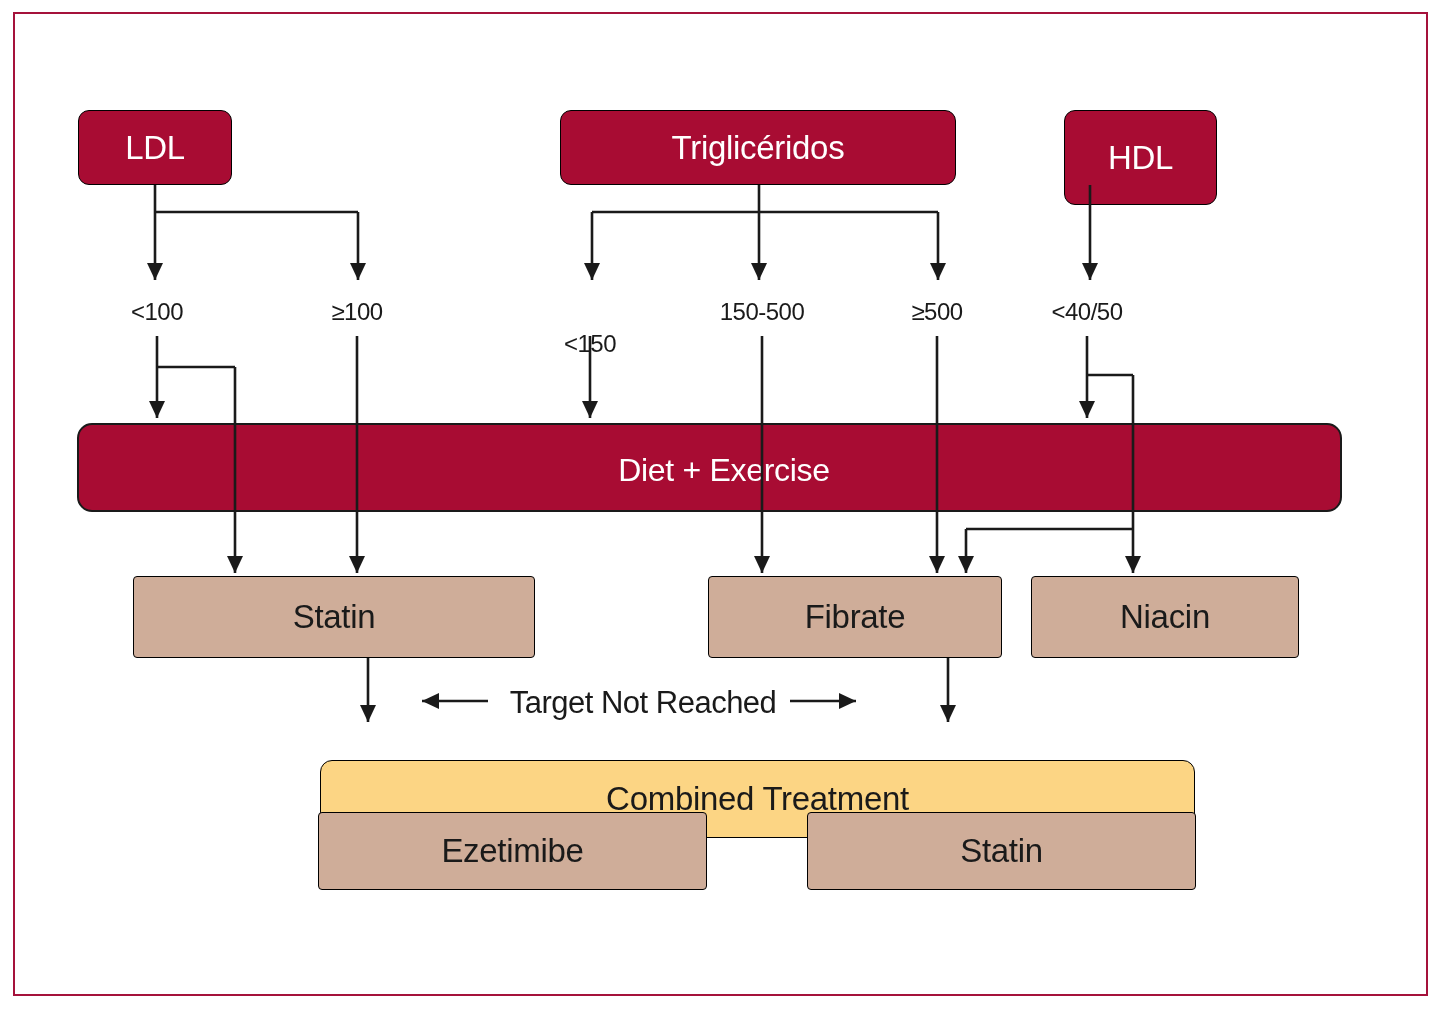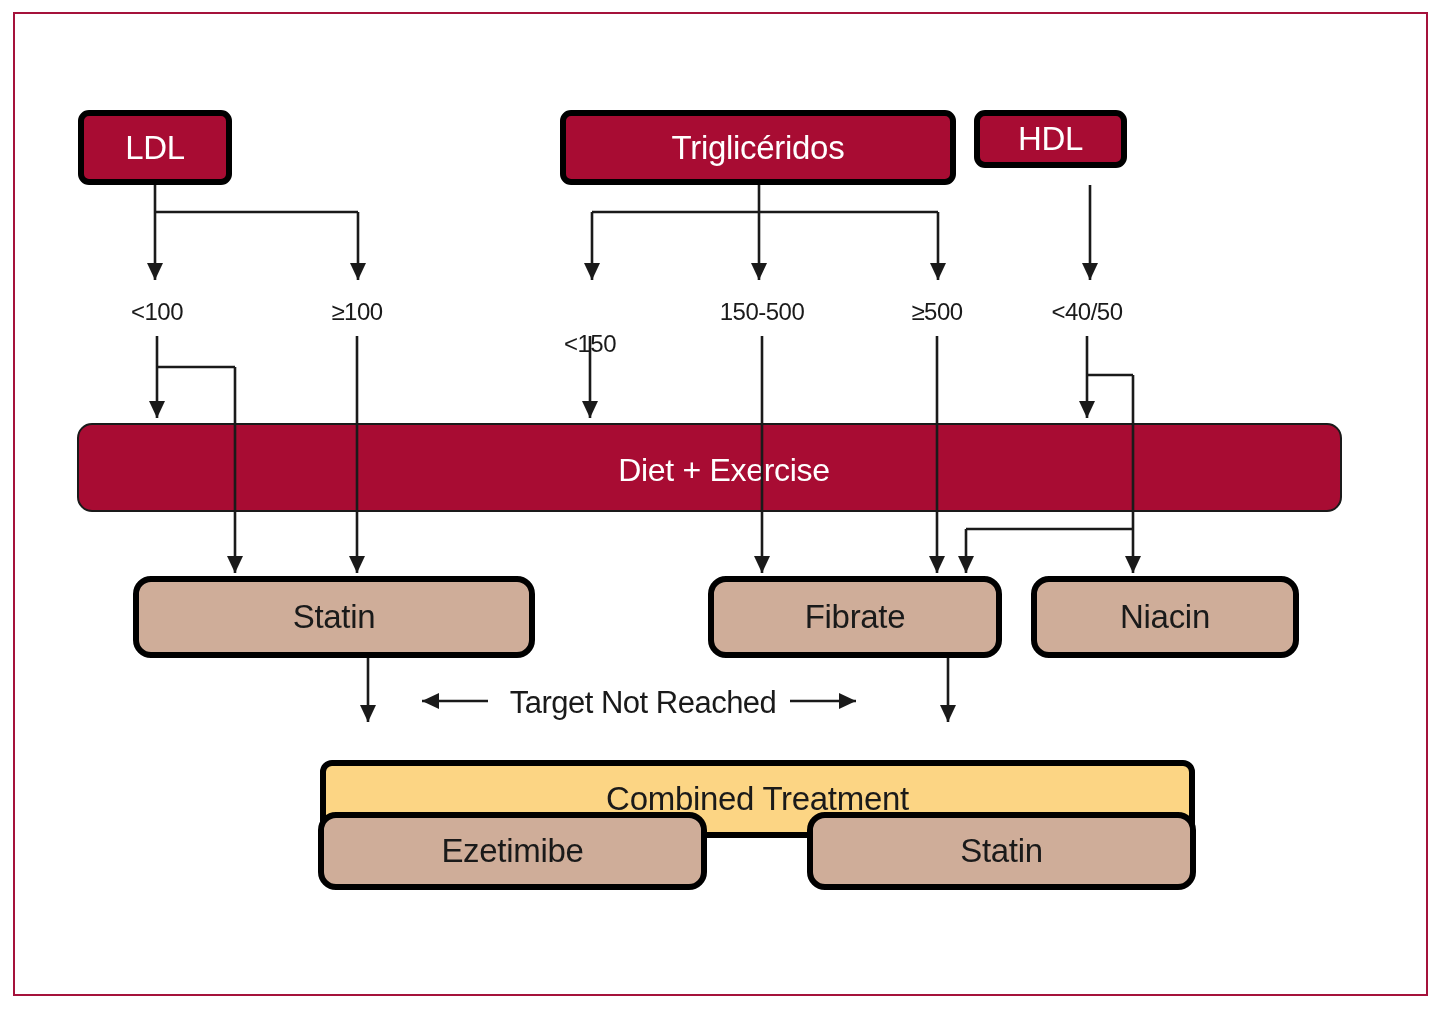--- a/index.html
+++ b/index.html
@@ -1,23 +1,23 @@
 <!DOCTYPE html>
 <html style="--crimson: #a80c33; --tan: #cfad99; --yellow: #fcd584; --frame: #a5123b;"><head>
 <meta charset="utf-8">
 <style>
   html,body{margin:0;padding:0;background:#ffffff;}
   #stage{position:relative;width:1445px;height:1012px;background:#fff;overflow:hidden;
          font-family:"Liberation Sans","DejaVu Sans",sans-serif;color:#1a1a1a;}
   #frame{position:absolute;left:13px;top:12px;width:1415px;height:984px;
          border:2px solid var(--frame,#a5123b);box-sizing:border-box;}
   .box{position:absolute;box-sizing:border-box;display:flex;align-items:center;justify-content:center;
-       border:6px solid #000000;z-index:2;letter-spacing:-0.3px;}
+       border:1px solid #000000;z-index:2;letter-spacing:-0.3px;}
   .red{background:var(--crimson,#a80c33);color:#ffffff;border-radius:11px;font-size:33px;}
-  .tan{background:var(--tan,#cfad99);color:#1a1a1a;border-radius:18px;font-size:33px;}
+  .tan{background:var(--tan,#cfad99);color:#1a1a1a;border-radius:4px;font-size:33px;}
   .yellow{background:var(--yellow,#fcd584);color:#1a1a1a;border-radius:12px;font-size:33px;margin-top:32px;}
   .bar{position:absolute;left:77px;top:423px;width:1265px;height:89px;box-sizing:border-box;
        background:var(--crimson,#a80c33);border:2px solid #1a1a1a;border-radius:15px;z-index:2;}
   .bar-label{position:absolute;left:445px;top:27px;width:400px;text-align:center;
        color:#fff;font-size:32px;letter-spacing:-0.3px;}
   .thr{position:absolute;top:295px;height:34px;line-height:34px;text-align:center;
        font-size:24px;z-index:2;letter-spacing:-0.5px;}
   .tnr{position:absolute;left:490px;top:685px;width:306px;text-align:center;
        font-size:31px;z-index:2;letter-spacing:-0.5px;}
   svg.wires{position:absolute;left:0;top:0;z-index:5;pointer-events:none;}
@@ -29,21 +29,21 @@
 <div id="stage">
 
   <div id="frame"></div>
 
   <div class="box red" style="left:78px;top:110px;width:154px;height:75px;">
     <span>LDL</span>
   </div>
   <div class="box red" style="left:560px;top:110px;width:396px;height:75px;">
     <span>Triglicéridos</span>
   </div>
-  <div class="box red" style="left:974px;top:110px;width:153px;height:58px;align-items:center;">
+  <div class="box red" style="left:1064px;top:110px;width:153px;height:95px;align-items:center;">
     <span>HDL</span>
   </div>
 
   <div class="thr" style="left:97px;width:120px;">&lt;100</div>
   <div class="thr" style="left:297px;width:120px;">≥100</div>
   <div class="thr" style="left:530px;width:120px;margin-top:32px;">&lt;150</div>
   <div class="thr" style="left:682px;width:160px;">150-500</div>
   <div class="thr" style="left:877px;width:120px;">≥500</div>
   <div class="thr" style="left:1017px;width:140px;">&lt;40/50</div>
 

